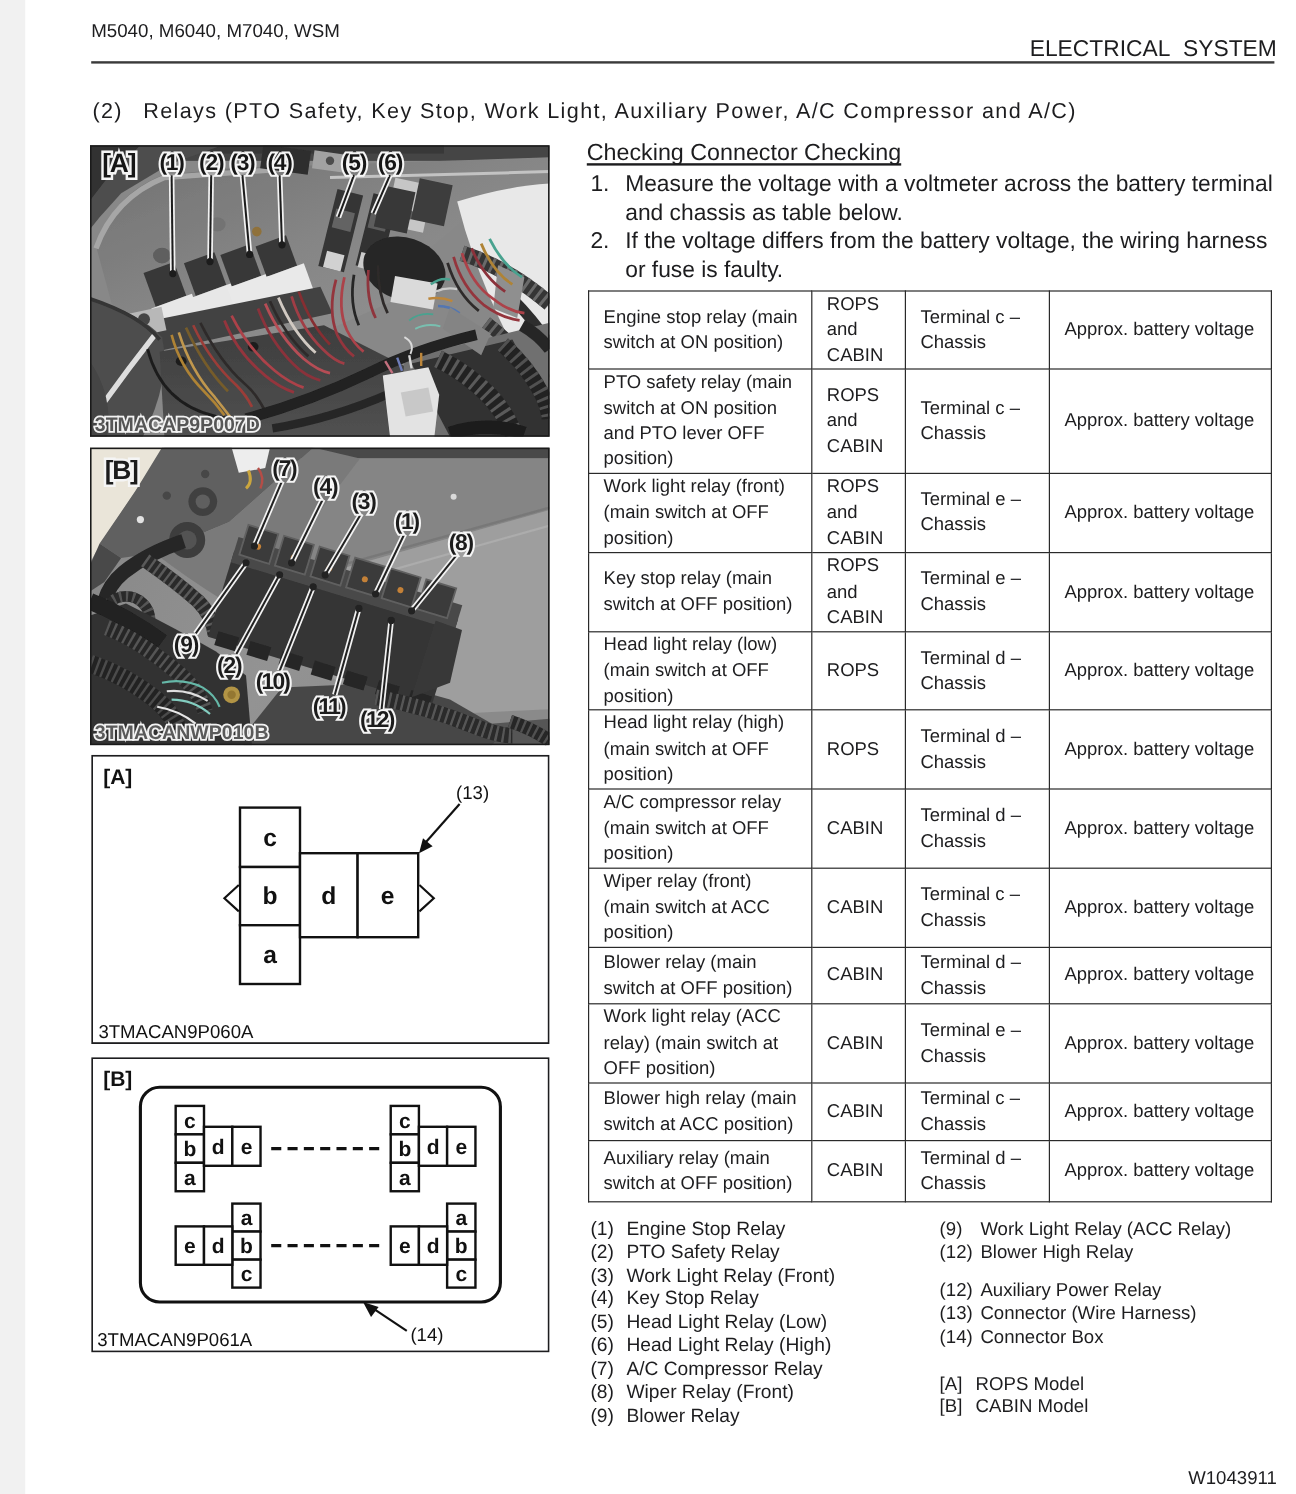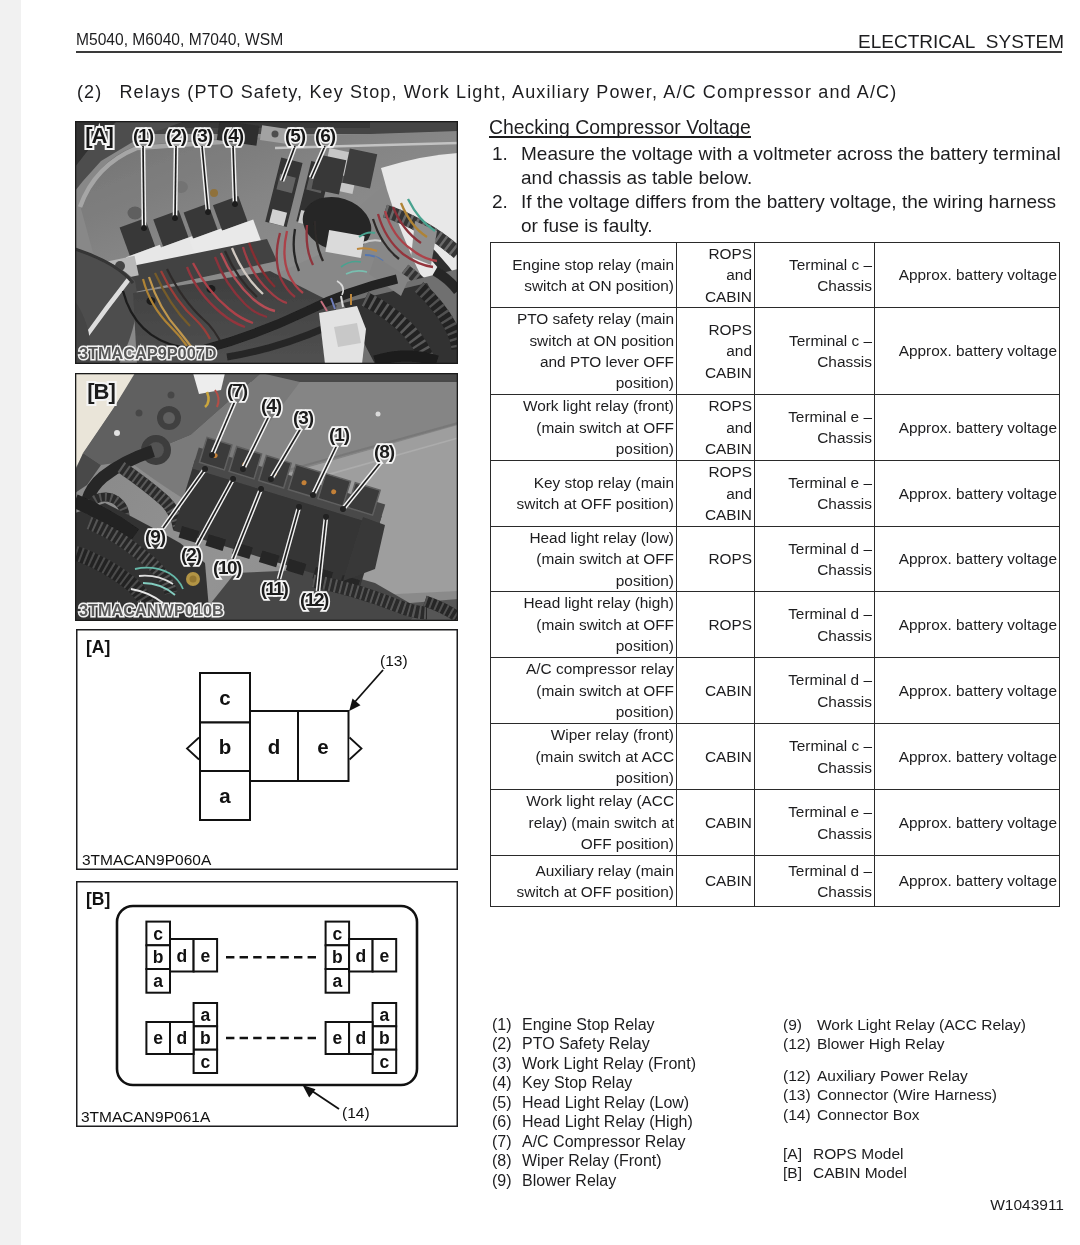--- a/index.html
+++ b/index.html
@@ -1,29 +1,29 @@
 <!DOCTYPE html>
 <html><head>
 <meta charset="utf-8">
 <style>
   html,body{margin:0;padding:0;}
   body{width:1080px;height:1245px;position:relative;background:#ffffff;
        font-family:"Liberation Sans",sans-serif;color:#1d1d1f;overflow:hidden;}
   .abs{position:absolute;}
   .b{font-weight:normal;}
-  table.volt{border-collapse:collapse;table-layout:fixed;text-align:right;}
+  table.volt{border-collapse:collapse;table-layout:fixed;}
   table.volt td{border:1.5px solid #2a2a2a;vertical-align:middle;
       padding:0 2px 0 12px;font-size:15.4px;line-height:21.4px;}
 </style>
 </head>
 <body>
 
 <div class="abs" style="left:0;top:0;width:21px;height:1245px;background:#f1f1f1;"></div>
 
-<div class="abs" style="left:76px;top:32px;font-size:15.6px;line-height:15px;">M5040, M6040, M7040, WSM</div>
+<div class="abs" style="left:76px;top:19px;font-size:15.6px;line-height:15px;">M5040, M6040, M7040, WSM</div>
 <div class="abs b" style="right:16px;top:32px;font-size:19px;line-height:19px;">ELECTRICAL&nbsp; SYSTEM</div>
 <div class="abs" style="left:76px;top:51px;width:986px;height:2px;background:#3a3a3a;"></div>
 
 <div class="abs b" style="left:77px;top:81.8px;font-size:18px;line-height:21px;letter-spacing:1.13px;">(2)<span style="display:inline-block;width:17px;"></span>Relays (PTO Safety, Key Stop, Work Light, Auxiliary Power, A/C Compressor and A/C)</div>
 
 <svg class="abs" style="left:75px;top:121px;" width="383" height="243" viewBox="0 0 383 243">
   <defs>
     <filter id="pblur" x="-2%" y="-2%" width="104%" height="104%">
         <feGaussianBlur stdDeviation="0.55"></feGaussianBlur>
       </filter>
@@ -476,21 +476,21 @@
   <g stroke="#111" stroke-width="2.6">
     <line x1="150" y1="76.2" x2="240" y2="76.2" stroke-dasharray="8.4,5.2"></line>
     <line x1="150" y1="157" x2="240" y2="157" stroke-dasharray="8.4,5.2"></line>
   </g>
   <line x1="263" y1="228" x2="233" y2="208" stroke="#111" stroke-width="1.8"></line>
   <path d="M226.5,204 L239.5,208.2 L233.2,216.5 Z" fill="#111"></path>
   <text x="266" y="236.5" font-size="15.5" fill="#111">(14)</text>
   <text x="5" y="240.5" font-size="15.5" fill="#111">3TMACAN9P061A</text>
 </svg>
 
-<div class="abs b" style="left:489px;top:118px;font-size:19.4px;line-height:18px;border-bottom:2px solid #1d1d1f;">Checking Compressor Voltage</div>
+<div class="abs b" style="left:489px;top:118px;font-size:19.4px;line-height:18px;border-bottom:2px solid #1d1d1f;">Checking Connector Checking</div>
 
 <div class="abs" style="left:492px;top:142.3px;font-size:19px;line-height:23.8px;width:600px;">
 <div style="position:relative;padding-left:29px;"><span style="position:absolute;left:0;">1.</span>Measure the voltage with a voltmeter across the battery terminal<br>and chassis as table below.</div>
 <div style="position:relative;padding-left:29px;"><span style="position:absolute;left:0;">2.</span>If the voltage differs from the battery voltage, the wiring harness<br>or fuse is faulty.</div>
 </div>
 
 <table class="volt abs" style="left:490px;top:242px;width:569px;">
 <colgroup>
       <col style="width:186px;">
       <col style="width:78px;">
@@ -539,24 +539,36 @@
         <td>CABIN</td>
         <td>Terminal <span class="b">d</span> –<br>Chassis</td>
         <td>Approx. battery voltage</td>
       </tr>
 <tr style="height:66px;">
         <td>Wiper relay (front)<br>(main switch at <span class="b">ACC</span><br>position)</td>
         <td>CABIN</td>
         <td>Terminal <span class="b">c</span> –<br>Chassis</td>
         <td>Approx. battery voltage</td>
       </tr>
+<tr style="height:47px;">
+        <td>Blower relay (main<br>switch at <span class="b">OFF</span> position)</td>
+        <td>CABIN</td>
+        <td>Terminal <span class="b">d</span> –<br>Chassis</td>
+        <td>Approx. battery voltage</td>
+      </tr>
 <tr style="height:66px;">
         <td>Work light relay (ACC<br>relay) (main switch at<br><span class="b">OFF</span> position)</td>
         <td>CABIN</td>
         <td>Terminal <span class="b">e</span> –<br>Chassis</td>
+        <td>Approx. battery voltage</td>
+      </tr>
+<tr style="height:48px;">
+        <td>Blower high relay (main<br>switch at <span class="b">ACC</span> position)</td>
+        <td>CABIN</td>
+        <td>Terminal <span class="b">c</span> –<br>Chassis</td>
         <td>Approx. battery voltage</td>
       </tr>
 <tr style="height:51px;">
         <td>Auxiliary relay (main<br>switch at <span class="b">OFF</span> position)</td>
         <td>CABIN</td>
         <td>Terminal <span class="b">d</span> –<br>Chassis</td>
         <td>Approx. battery voltage</td>
       </tr>
 </tbody>
   </table>
@@ -577,13 +589,13 @@
 <div><span style="display:inline-block;width:34px;">(9)</span>Work Light Relay (ACC Relay)</div>
 <div><span style="display:inline-block;width:34px;">(12)</span>Blower High Relay</div>
 <div><span style="display:inline-block;width:34px;margin-top:12px;">(12)</span>Auxiliary Power Relay</div>
 <div><span style="display:inline-block;width:34px;">(13)</span>Connector (Wire Harness)</div>
 <div><span style="display:inline-block;width:34px;">(14)</span>Connector Box</div>
 <div>&nbsp;</div>
 <div class="b"><span style="display:inline-block;width:30px;">[A]</span>ROPS Model</div>
 <div class="b"><span style="display:inline-block;width:30px;">[B]</span>CABIN Model</div>
 </div>
 
-<div class="abs" style="right:16px;top:1197px;font-size:15.5px;line-height:15px;">W1043911</div>
+<div class="abs" style="right:16px;top:1225px;font-size:15.5px;line-height:15px;">W1043911</div>
 
 </body></html>

